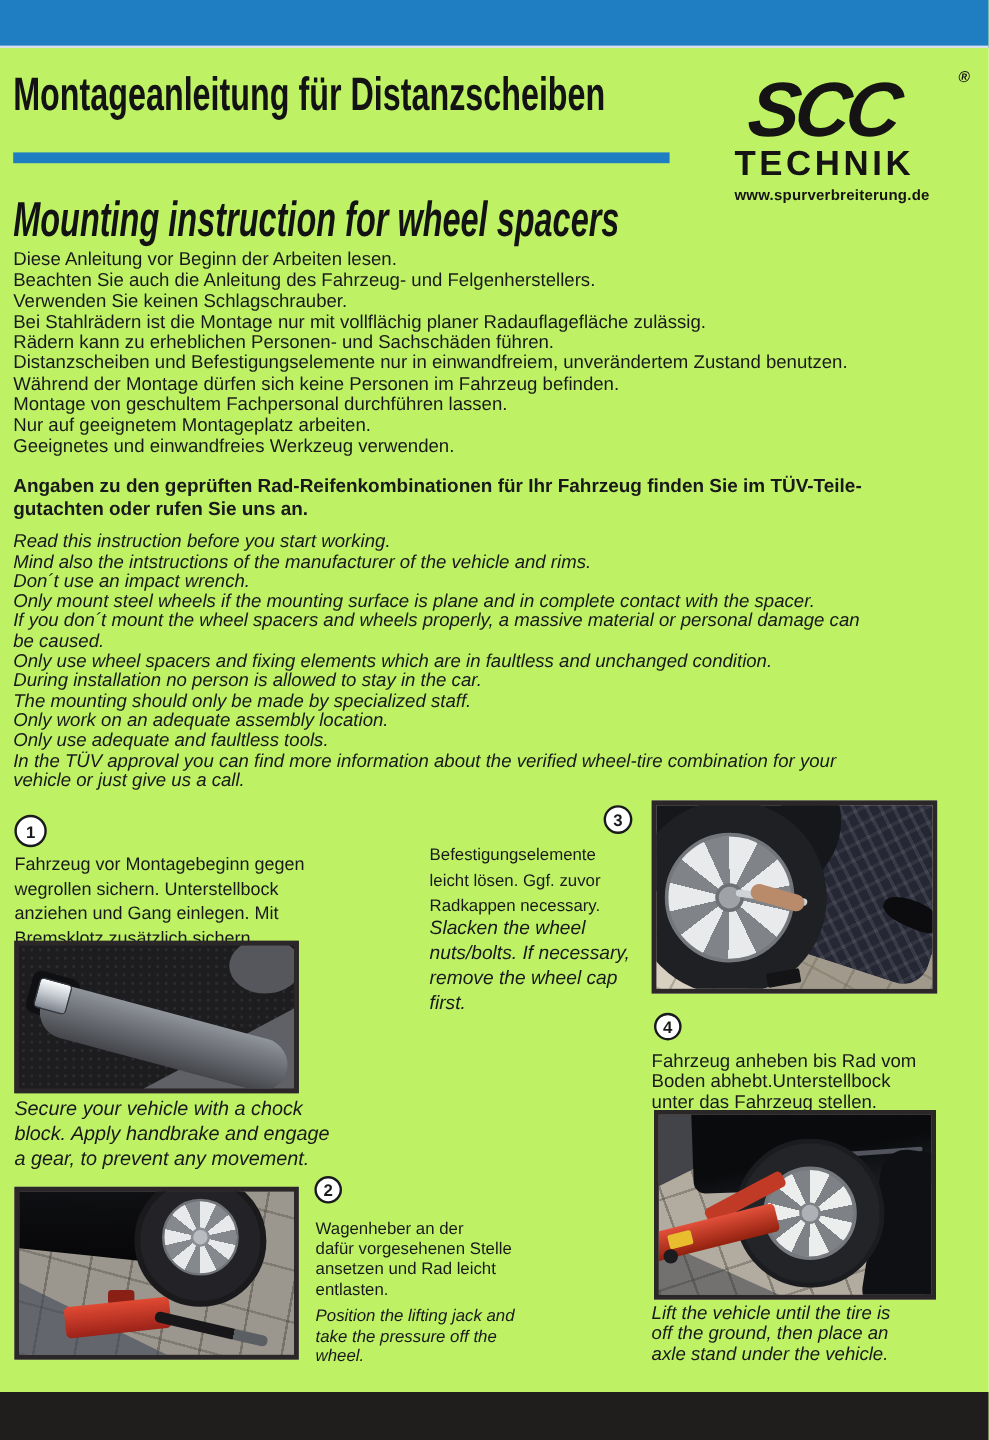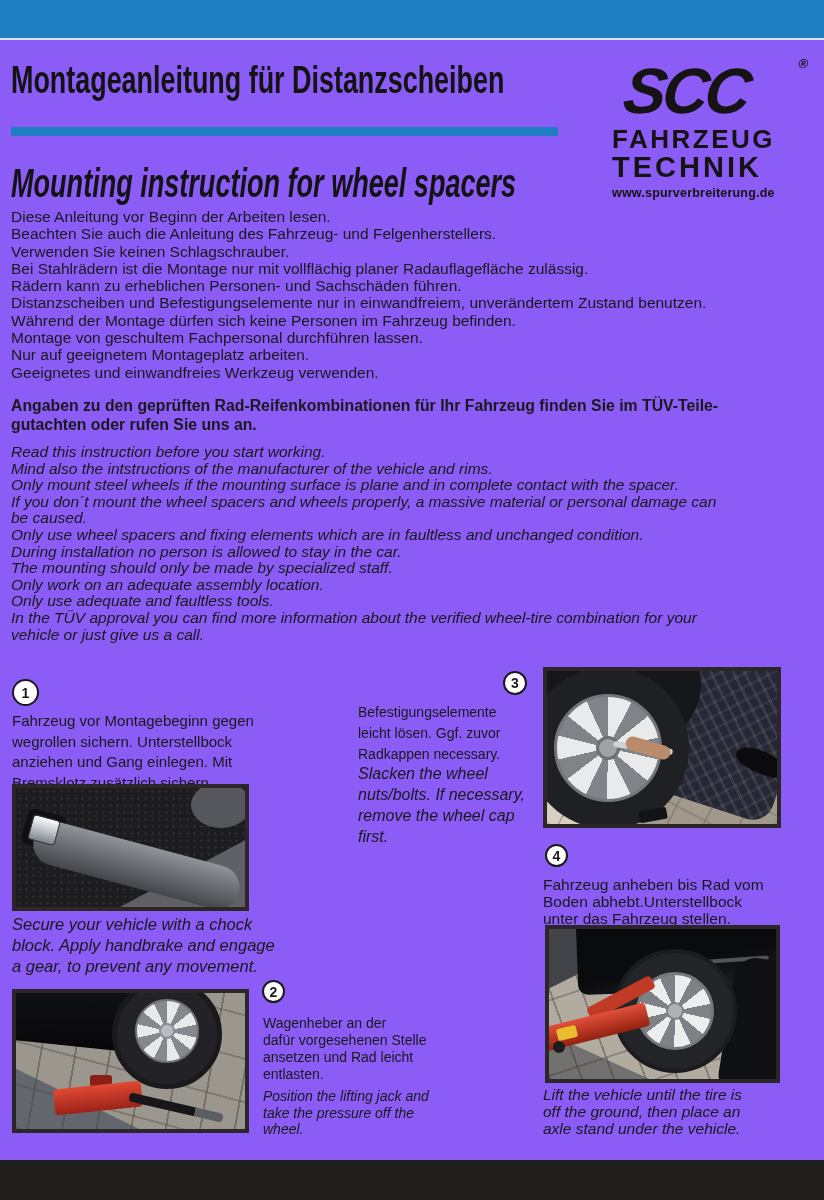--- a/index.html
+++ b/index.html
@@ -4,21 +4,21 @@
 <style>
   :root{
     --accent-blue:#1f7ec2;
     --footer-dark:#201d1d;
     --text-dark:#19191b;
     --photo-border:#2b2728;
   }
   *{box-sizing:border-box;}
   html,body{margin:0;padding:0;background:#fff;}
   body{font-family:"Liberation Sans", sans-serif;color:var(--text-dark);}
-  .page{position:relative;width:824px;height:1200px;background:#8b5cf6;overflow:hidden;}
+  .page{position:relative;width:824px;height:1200px;background:#bef264;overflow:hidden;}
 
   
   .topbar{position:absolute;left:0;top:0;width:824px;height:40px;background:var(--accent-blue);border-bottom:2px solid #d9e1ea;}
   .h1{position:absolute;left:11px;top:58px;font-size:39px;font-weight:bold;white-space:nowrap;
       transform:scaleX(.69);transform-origin:left top;color:#131314;letter-spacing:0;}
   .rule{position:absolute;left:11px;top:127px;width:547px;height:9px;background:var(--accent-blue);}
   .h2{position:absolute;left:11px;top:160px;font-size:41px;font-weight:bold;font-style:italic;white-space:nowrap;
       transform:scaleX(.66);transform-origin:left top;color:#131314;}
 
   
@@ -139,21 +139,20 @@
 
   <div class="h1">Montageanleitung für Distanzscheiben</div>
   <div class="rule"></div>
   <div class="h2">Mounting instruction for wheel spacers</div>
 
   <div class="logo">
     <div class="logo-scc">
       <span>SCC</span>
       <span class="logo-reg">®</span>
     </div>
-    <div class="logo-f">FAHRZEUG</div>
     <div class="logo-t">TECHNIK</div>
     <div class="logo-web">www.spurverbreiterung.de</div>
   </div>
 
   <div class="intro-de">
       <div>Diese Anleitung vor Beginn der Arbeiten lesen.</div>
       <div>Beachten Sie auch die Anleitung des Fahrzeug- und Felgenherstellers.</div>
       <div>Verwenden Sie keinen Schlagschrauber.</div>
       <div>Bei Stahlrädern ist die Montage nur mit vollflächig planer Radauflagefläche zulässig.</div>
       <div>Rädern kann zu erheblichen Personen- und Sachschäden führen.</div>
@@ -163,20 +162,21 @@
       <div>Nur auf geeignetem Montageplatz arbeiten.</div>
       <div>Geeignetes und einwandfreies Werkzeug verwenden.</div>
     </div>
   <div class="intro-de-bold">
       <div>Angaben zu den geprüften Rad-Reifenkombinationen für Ihr Fahrzeug finden Sie im TÜV-Teile-</div>
       <div>gutachten oder rufen Sie uns an.</div>
     </div>
   <div class="intro-en">
       <div>Read this instruction before you start working.</div>
       <div>Mind also the intstructions of the manufacturer of the vehicle and rims.</div>
+      <div>Don´t use an impact wrench.</div>
       <div>Only mount steel wheels if the mounting surface is plane and in complete contact with the spacer.</div>
       <div>If you don´t mount the wheel spacers and wheels properly, a massive material or personal damage can</div>
       <div>be caused.</div>
       <div>Only use wheel spacers and fixing elements which are in faultless and unchanged condition.</div>
       <div>During installation no person is allowed to stay in the car.</div>
       <div>The mounting should only be made by specialized staff.</div>
       <div>Only work on an adequate assembly location.</div>
       <div>Only use adequate and faultless tools.</div>
       <div>In the TÜV approval you can find more information about the verified wheel-tire combination for your</div>
       <div>vehicle or just give us a call.</div>

